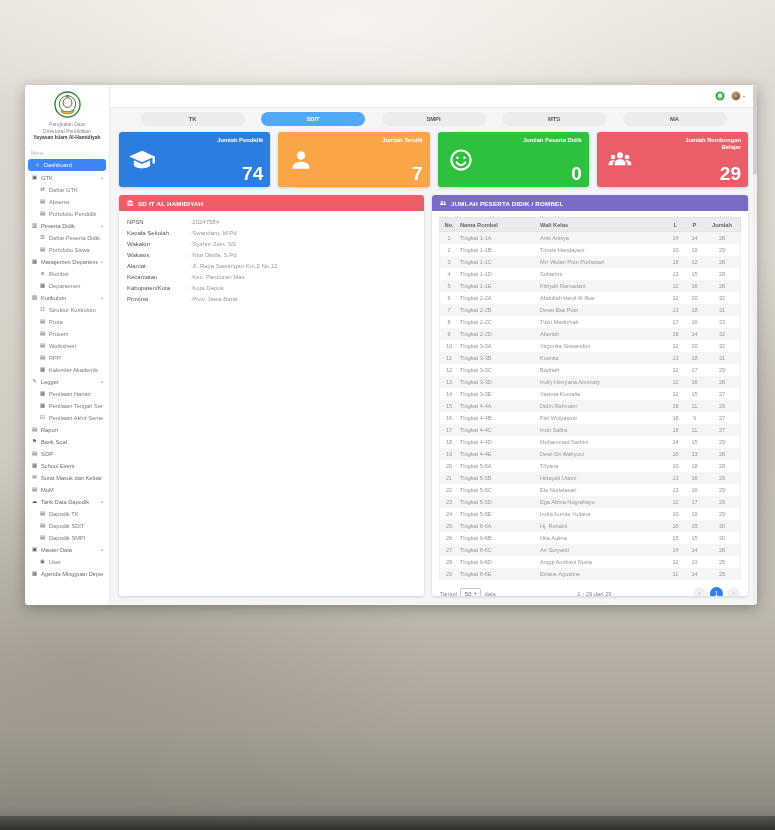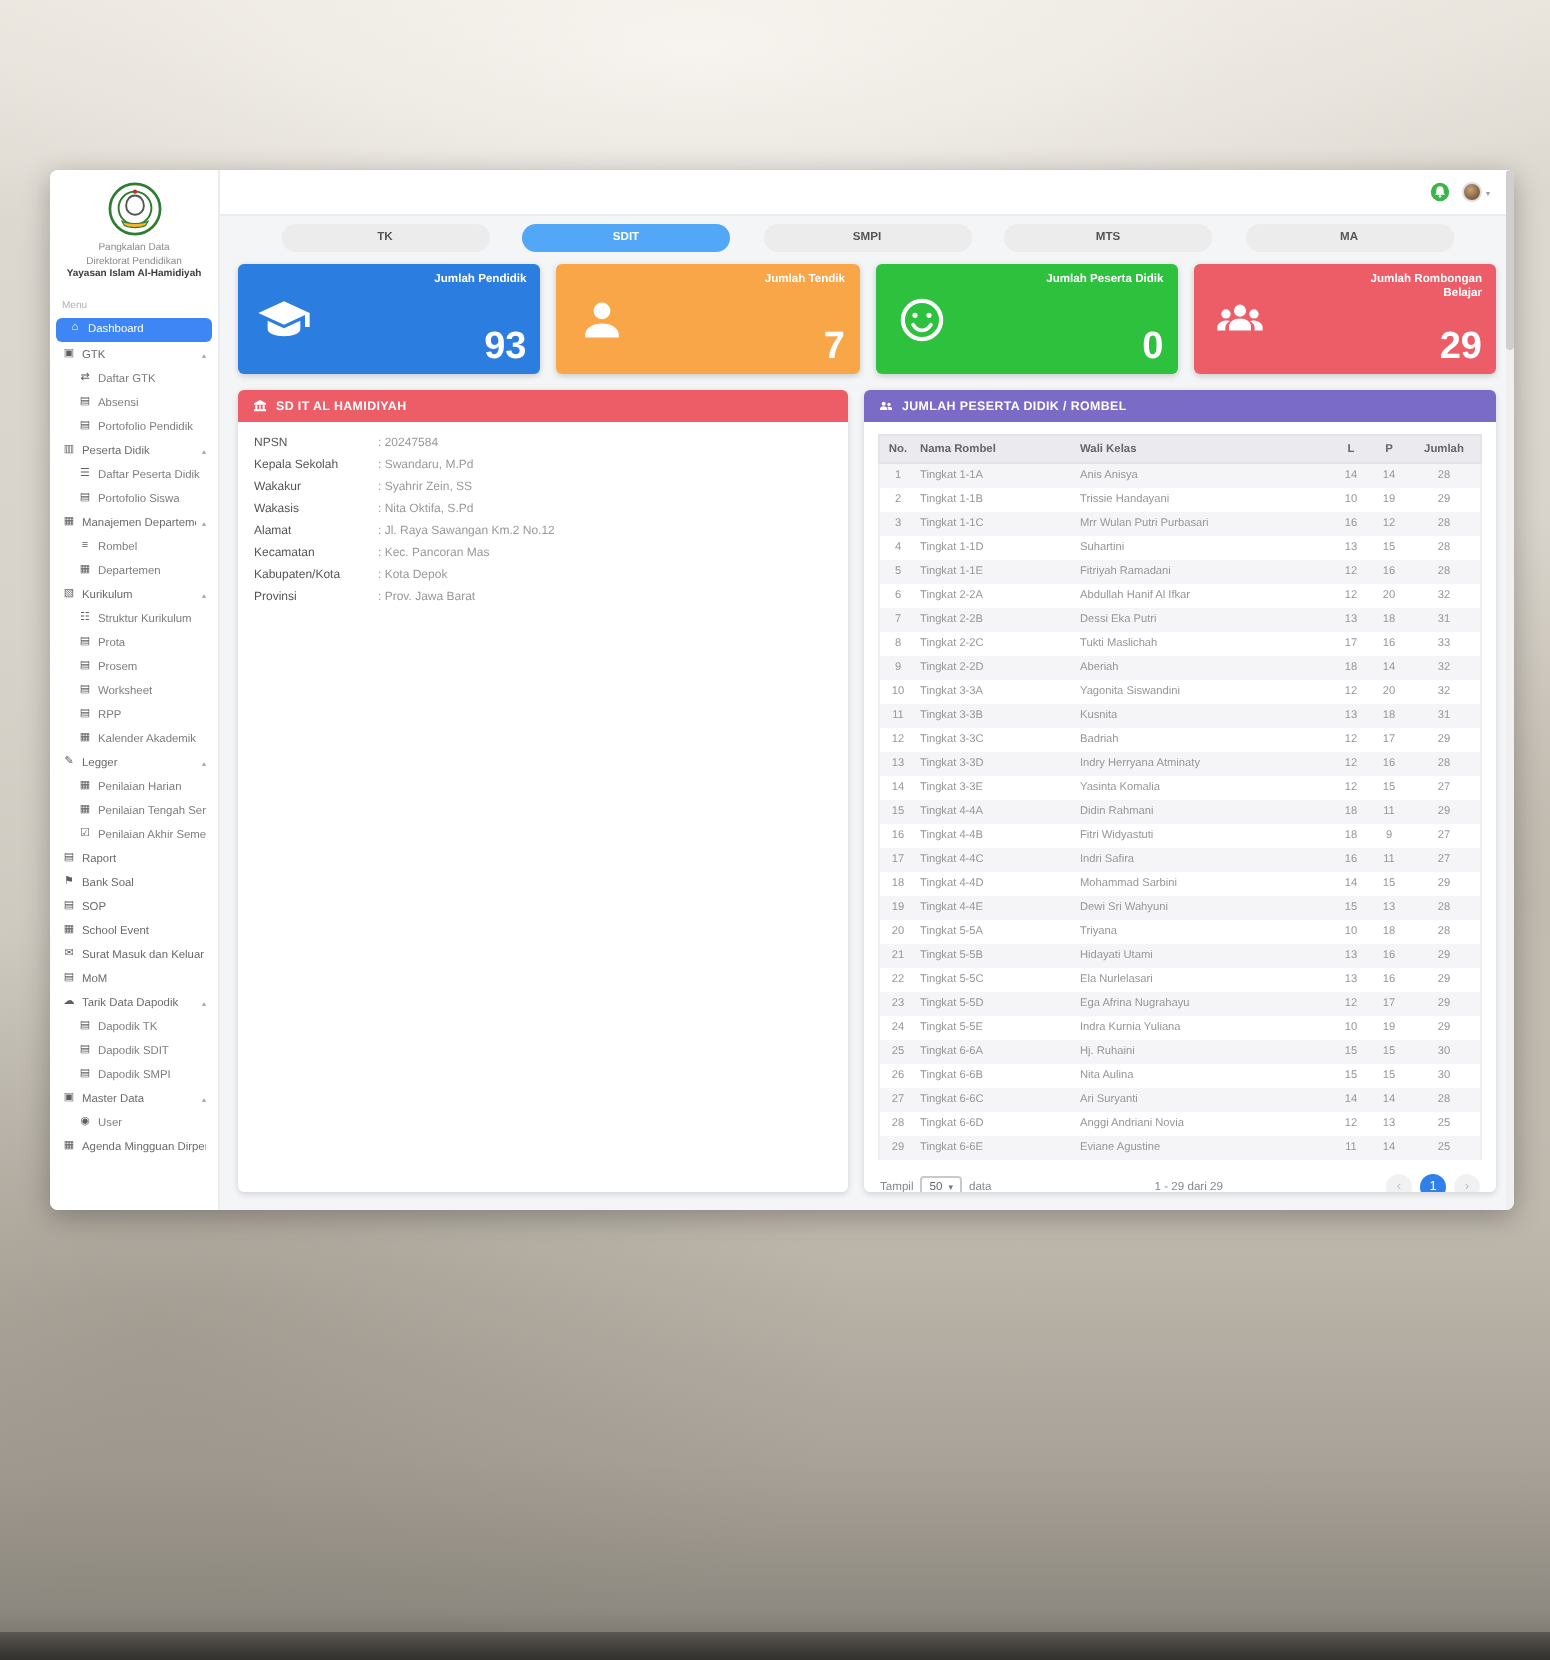--- a/index.html
+++ b/index.html
@@ -291,21 +291,21 @@
           <div class="tab">MTS</div>
           <div class="tab">MA</div>
         </div>
 
       <div class="cards">
         <div class="card" style="background:#2b7de0">
           <svg class="card-icon" viewBox="0 0 24 24" fill="#ffffff">
             <path d="M12 4L1 9l11 5 9-4.1V15h2V9L12 4zM5 12.3V16c0 1.7 3.1 3 7 3s7-1.3 7-3v-3.7l-7 3.2-7-3.2z"></path>
           </svg>
           <div class="card-label">Jumlah Pendidik</div>
-          <div class="card-value">93</div>
+          <div class="card-value">74</div>
         </div>
         <div class="card" style="background:#f9a648">
           <svg class="card-icon" viewBox="0 0 24 24" fill="#ffffff">
             <path d="M12 4.5a3.6 3.6 0 110 7.2 3.6 3.6 0 010-7.2zM12 13.5c4 0 7.2 2.1 7.2 4.7v1.3H4.8v-1.3c0-2.6 3.2-4.7 7.2-4.7z"></path>
           </svg>
           <div class="card-label">Jumlah Tendik</div>
           <div class="card-value">7</div>
         </div>
         <div class="card" style="background:#2ec13e">
           <svg class="card-icon" viewBox="0 0 24 24">

